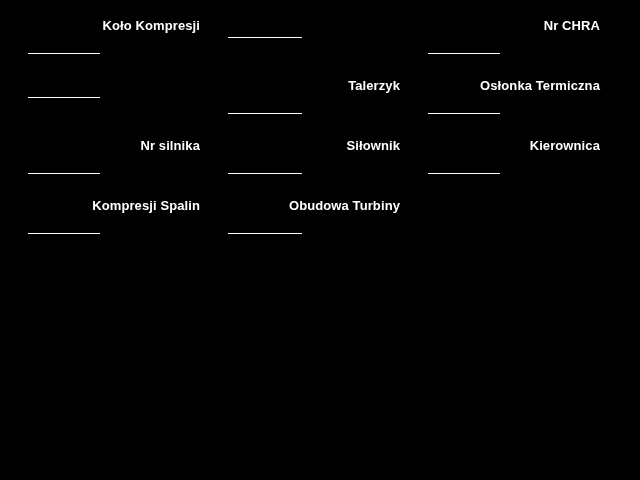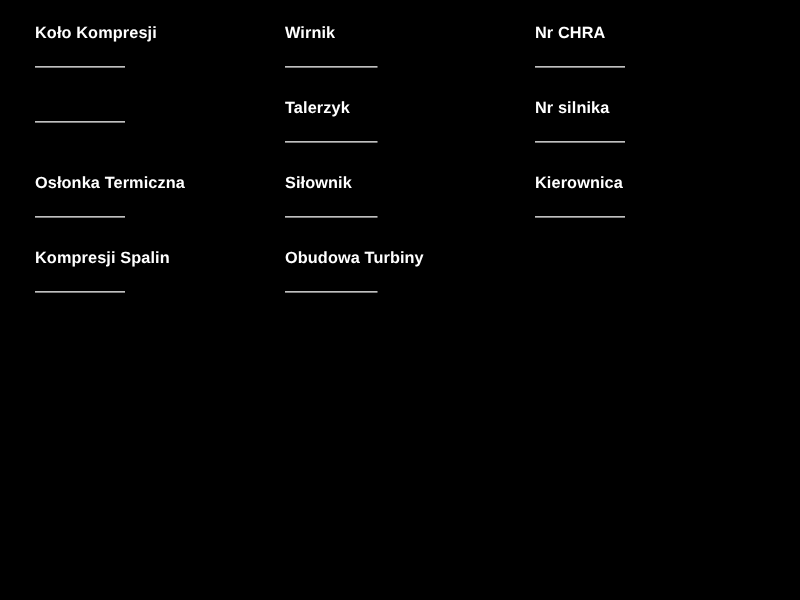--- a/index.html
+++ b/index.html
@@ -29,20 +29,21 @@
     display: grid;
     grid-template-columns: 200px 200px 200px;
     grid-template-rows: 60px 60px 60px 60px;
     column-gap: 0;
     row-gap: 0;
   }
   .field {
     position: relative;
     padding-left: 28px;
     padding-top: 4px;
+    text-align: right;
   }
   .field-label {
     display: block;
     font-size: 13px;
     font-weight: bold;
     line-height: 16px;
     color: #ffffff;
     letter-spacing: 0.1px;
     white-space: nowrap;
   }
@@ -62,45 +63,44 @@
 
 <div class="sheet">
   <div class="grid">
 
     <div class="field">
       <span class="field-label">Koło Kompresji</span>
       <span class="field-line"></span>
     </div>
 
     <div class="field">
-      <span class="field-label">Wirnik</span>
       <span class="field-line"></span>
     </div>
 
     <div class="field">
       <span class="field-label">Nr CHRA</span>
       <span class="field-line"></span>
     </div>
 
     <div class="field">
       <span class="field-line"></span>
     </div>
 
     <div class="field">
       <span class="field-label">Talerzyk</span>
       <span class="field-line"></span>
     </div>
 
     <div class="field">
-      <span class="field-label">Nr silnika</span>
+      <span class="field-label">Osłonka Termiczna</span>
       <span class="field-line"></span>
     </div>
 
     <div class="field">
-      <span class="field-label">Osłonka Termiczna</span>
+      <span class="field-label">Nr silnika</span>
       <span class="field-line"></span>
     </div>
 
     <div class="field">
       <span class="field-label">Siłownik</span>
       <span class="field-line"></span>
     </div>
 
     <div class="field">
       <span class="field-label">Kierownica</span>

